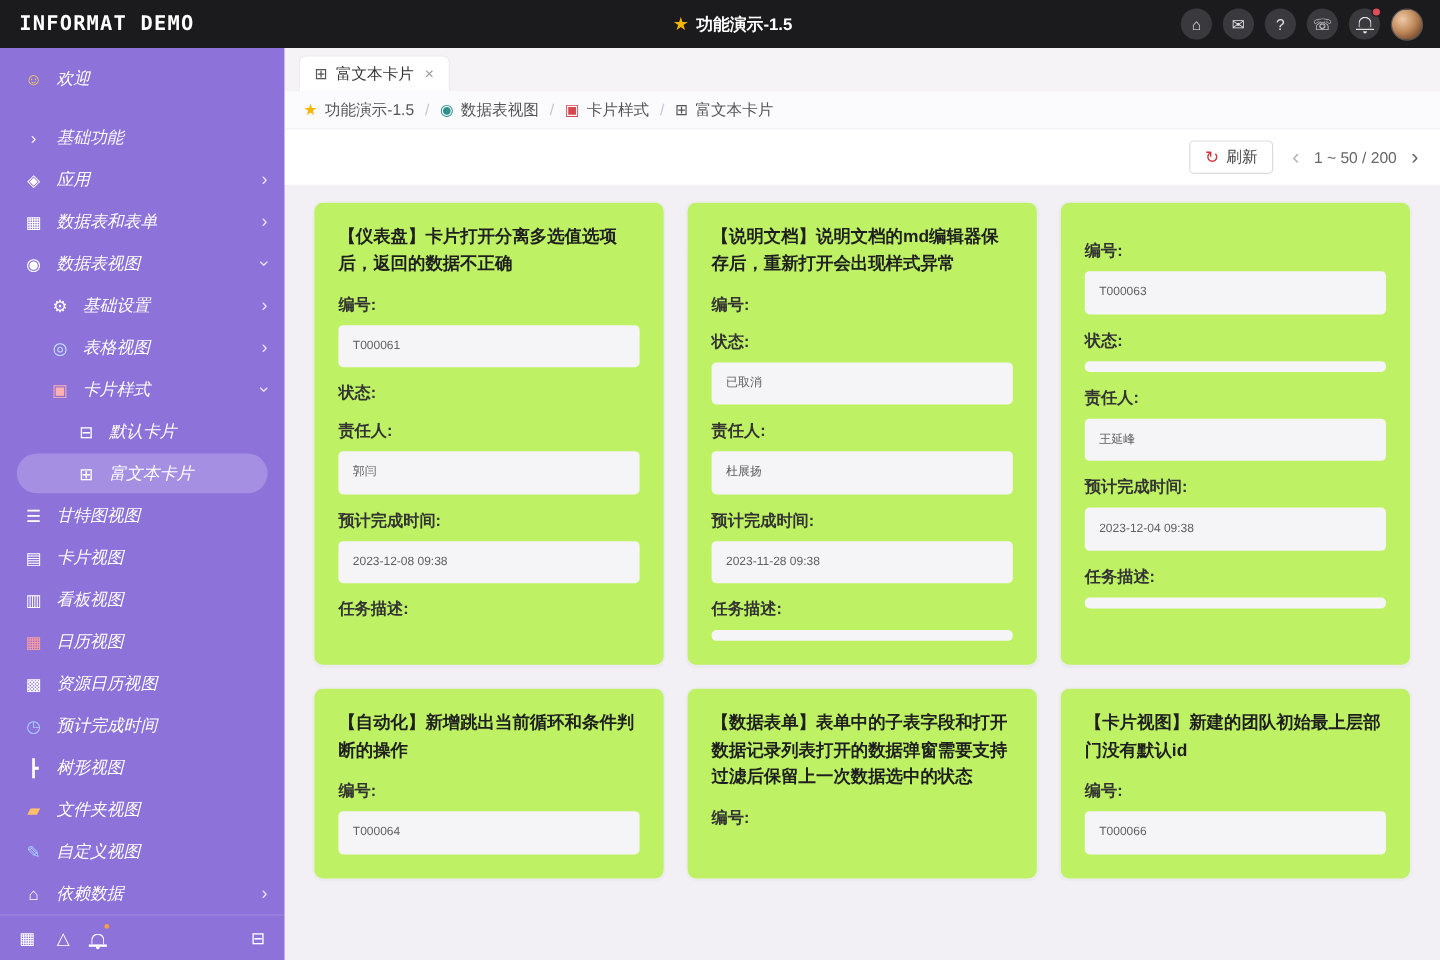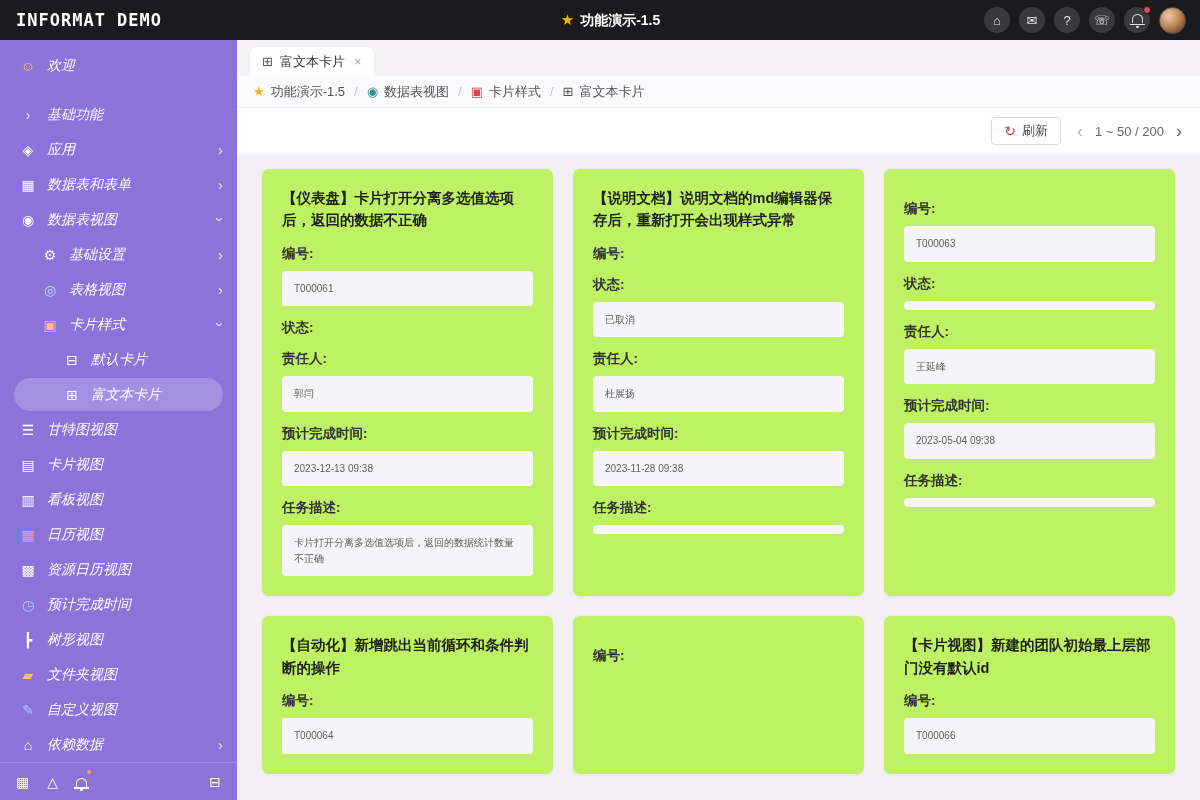--- a/index.html
+++ b/index.html
@@ -263,23 +263,22 @@
 
   <div class="content">
       <div class="card">
         <div class="card-title">【仪表盘】卡片打开分离多选值选项后，返回的数据不正确</div>
         <div class="f-label">编号:</div>
         <div class="f-value">T000061</div>
         <div class="f-label">状态:</div>
         <div class="f-label">责任人:</div>
         <div class="f-value">郭闫</div>
         <div class="f-label">预计完成时间:</div>
-        <div class="f-value">2023-12-13 09:38</div>
+        <div class="f-value">2023-12-08 09:38</div>
         <div class="f-label">任务描述:</div>
-        <div class="f-value">卡片打开分离多选值选项后，返回的数据统计数量不正确</div>
       </div>
       <div class="card">
         <div class="card-title">【说明文档】说明文档的md编辑器保存后，重新打开会出现样式异常</div>
         <div class="f-label">编号:</div>
         <div class="f-label">状态:</div>
         <div class="f-value">已取消</div>
         <div class="f-label">责任人:</div>
         <div class="f-value">杜展扬</div>
         <div class="f-label">预计完成时间:</div>
         <div class="f-value">2023-11-28 09:38</div>
@@ -287,30 +286,31 @@
         <div class="f-value empty"></div>
       </div>
       <div class="card">
         <div class="f-label">编号:</div>
         <div class="f-value">T000063</div>
         <div class="f-label">状态:</div>
         <div class="f-value empty"></div>
         <div class="f-label">责任人:</div>
         <div class="f-value">王延峰</div>
         <div class="f-label">预计完成时间:</div>
-        <div class="f-value">2023-05-04 09:38</div>
+        <div class="f-value">2023-12-04 09:38</div>
         <div class="f-label">任务描述:</div>
         <div class="f-value empty"></div>
       </div>
       <div class="card">
         <div class="card-title">【自动化】新增跳出当前循环和条件判断的操作</div>
         <div class="f-label">编号:</div>
         <div class="f-value">T000064</div>
       </div>
       <div class="card">
+        <div class="card-title">【数据表单】表单中的子表字段和打开数据记录列表打开的数据弹窗需要支持过滤后保留上一次数据选中的状态</div>
         <div class="f-label">编号:</div>
       </div>
       <div class="card">
         <div class="card-title">【卡片视图】新建的团队初始最上层部门没有默认id</div>
         <div class="f-label">编号:</div>
         <div class="f-value">T000066</div>
       </div>
     </div>
 
 </div>

